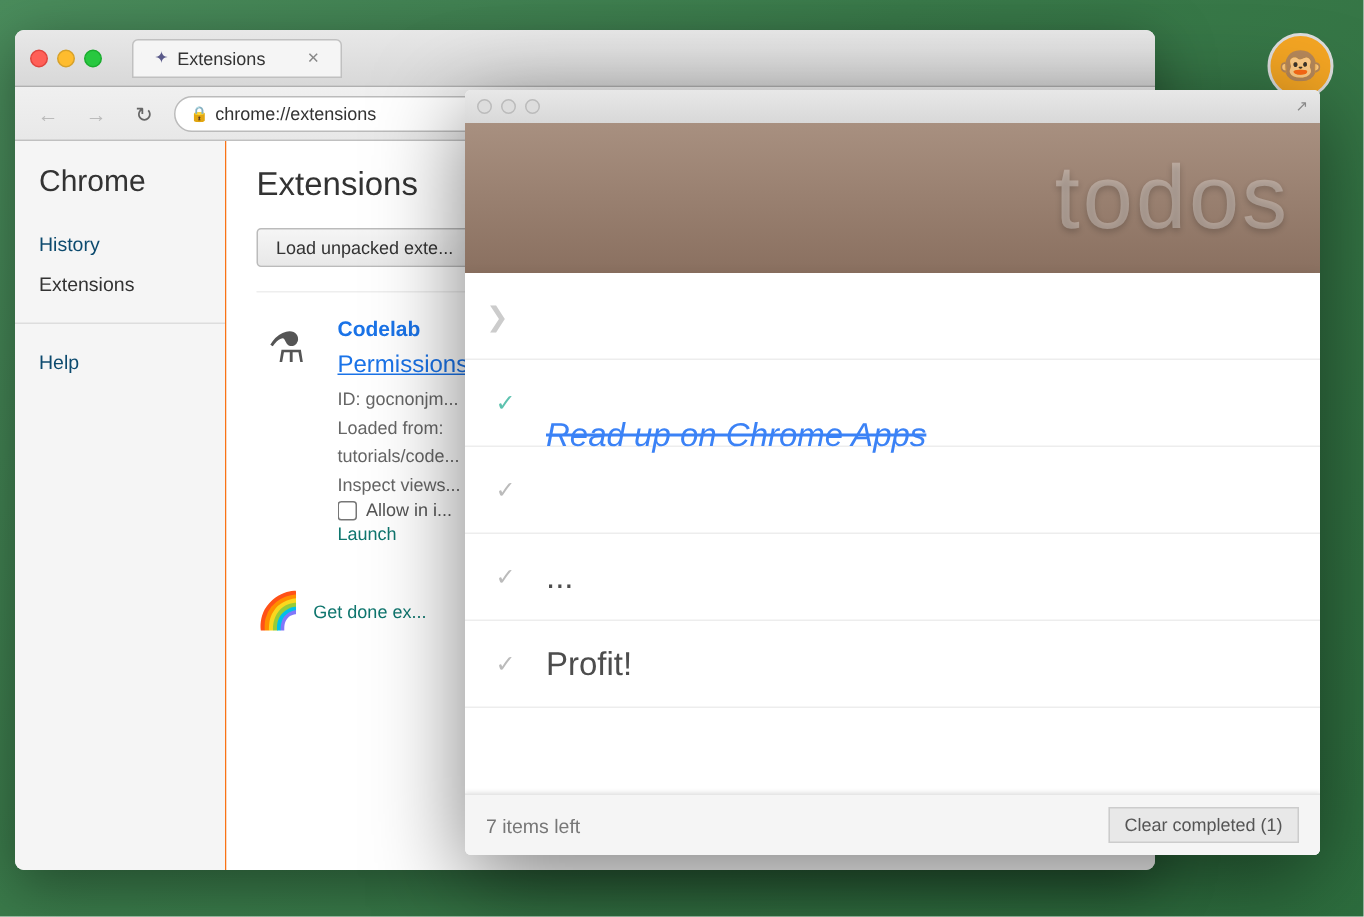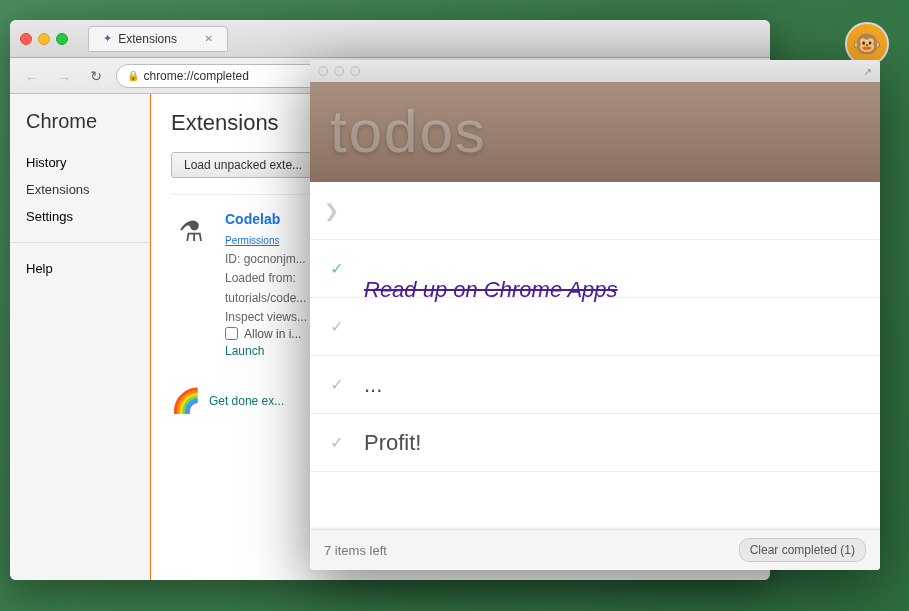--- a/index.html
+++ b/index.html
@@ -129,21 +129,21 @@
     }
     .sidebar-title {
       font-size: 20px;
       font-weight: 400;
       color: #333;
       padding: 0 16px 16px;
     }
     .sidebar-item {
       padding: 6px 16px;
       font-size: 13px;
-      color: #000000;
+      color: #0c4a6e;
       cursor: pointer;
     }
     .sidebar-divider {
       height: 1px;
       background: #ddd;
       margin: 12px 0;
     }
 
     
     .main-content {
@@ -261,21 +261,21 @@
     }
     .todos-expand {
       margin-left: auto;
       font-size: 10px;
       color: #888;
     }
 
     .todos-header {
       background: linear-gradient(to bottom, #a89080, #8a7060);
       padding: 20px;
-      text-align: left;
+      text-align: right;
       flex-shrink: 0;
     }
     .todos-title {
       font-size: 60px;
       font-weight: 300;
       color: rgba(255,255,255,0.3);
       letter-spacing: 2px;
       line-height: 1;
       font-family: 'Helvetica Neue', sans-serif;
       text-shadow: 0 2px 4px rgba(0,0,0,0.2);
@@ -339,21 +339,21 @@
     }
     .todo-check.checked { color: #5dc2af; }
     .todo-text {
       font-size: 22px;
       font-weight: 300;
       color: #4d4d4d;
       font-family: inherit;
     }
     .todo-text.done {
       text-decoration: line-through;
-      color: #4c1d95;
+      color: #3b82f6;
       font-style: italic;
       margin-top: 42px;
     }
 
     .todos-footer {
       background: #f5f5f5;
       border-top: 1px solid #e6e6e6;
       padding: 8px 14px;
       display: flex;
       align-items: center;
@@ -373,21 +373,21 @@
       border: 1px solid transparent;
       border-radius: 3px;
       cursor: pointer;
       font-size: 13px;
       color: #777;
     }
     .filter-btn.active { border-color: #ce4646; color: #ce4646; }
     .clear-btn {
       background: #e8e8e8;
       border: 1px solid #ccc;
-      border-radius: 10px;
+      border-radius: 0;
       padding: 4px 10px;
       font-size: 12px;
       cursor: pointer;
       color: #555;
     }
 
     
     .avatar {
       position: absolute;
       top: 22px;
@@ -401,21 +401,21 @@
       align-items: center;
       justify-content: center;
       font-size: 24px;
       overflow: hidden;
     }
 
     
     .perm-link {
       color: #1a73e8;
       text-decoration: underline;
-      font-size: 10px;
+      font-size: 16px;
       cursor: pointer;
     }
   </style>
 </head>
 <body>
 
 <div class="browser-window">
 
   <div class="title-bar">
     <div class="traffic-lights">
@@ -431,31 +431,30 @@
       </div>
     </div>
   </div>
 
   <div class="nav-bar">
     <div class="nav-btn disabled">←</div>
     <div class="nav-btn disabled">→</div>
     <div class="nav-btn">↻</div>
     <div class="address-bar">
       <span class="lock-icon">🔒</span>
-      <span>chrome://completed</span>
+      <span>chrome://extensions</span>
     </div>
   </div>
 
   <div class="content-area">
 
     <div class="sidebar">
       <div class="sidebar-title">Chrome</div>
       <div class="sidebar-item">History</div>
       <div class="sidebar-item" style="color:#333; font-weight:500;">Extensions</div>
-      <div class="sidebar-item">Settings</div>
       <div class="sidebar-divider"></div>
       <div class="sidebar-item">Help</div>
     </div>
 
     <div class="main-content">
       <div class="page-title">Extensions</div>
       <div class="load-btn">Load unpacked exte...</div>
 
       
       <div class="ext-item">

